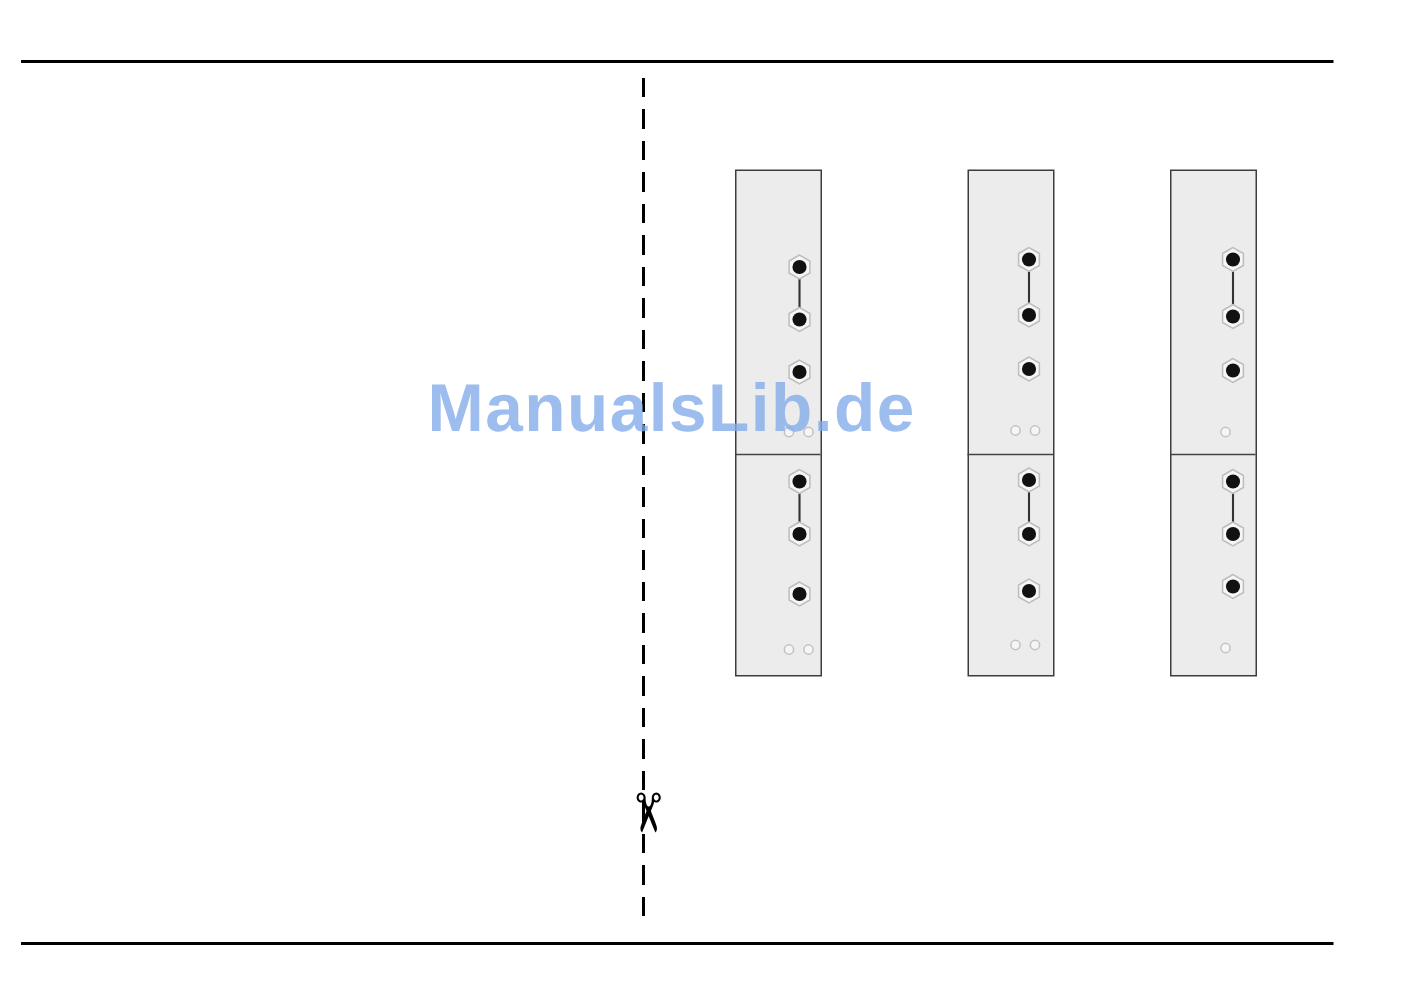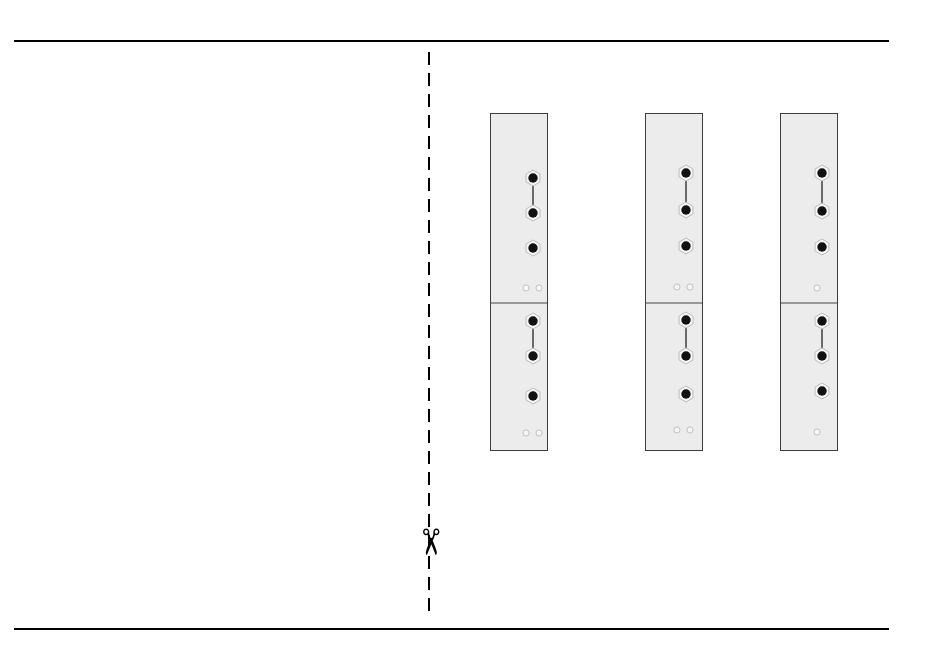--- a/index.html
+++ b/index.html
@@ -33,20 +33,21 @@
 
 <div class="page">
 
   <div class="rule top"></div>
   <div class="rule bottom"></div>
 
   <div class="cutline"></div>
 
   <div class="scissors">✂</div>
 
+  <div class="watermark">ManualsLib.de</div>
 
   <svg class="strips-layer" width="950" height="655" viewBox="0 0 950 655">
       <g>
         <rect x="490.5" y="113.5" width="57" height="337" fill="#ececec" stroke="#3c3c3c" stroke-width="1"></rect>
         <line x1="490" y1="303" x2="547" y2="303" stroke="#444444" stroke-width="1"></line>
         <line x1="533" y1="178" x2="533" y2="213" stroke="#333333" stroke-width="1.4"></line>
         <polygon points="533.00,170.00 526.07,174.00 526.07,182.00 533.00,186.00 539.93,182.00 539.93,174.00" fill="#f6f6f6" stroke="#bdbdbd" stroke-width="1"></polygon>
         <circle cx="533" cy="178" r="4.7" fill="#111111"></circle>
         <polygon points="533.00,205.00 526.07,209.00 526.07,217.00 533.00,221.00 539.93,217.00 539.93,209.00" fill="#f6f6f6" stroke="#bdbdbd" stroke-width="1"></polygon>
         <circle cx="533" cy="213" r="4.7" fill="#111111"></circle>

